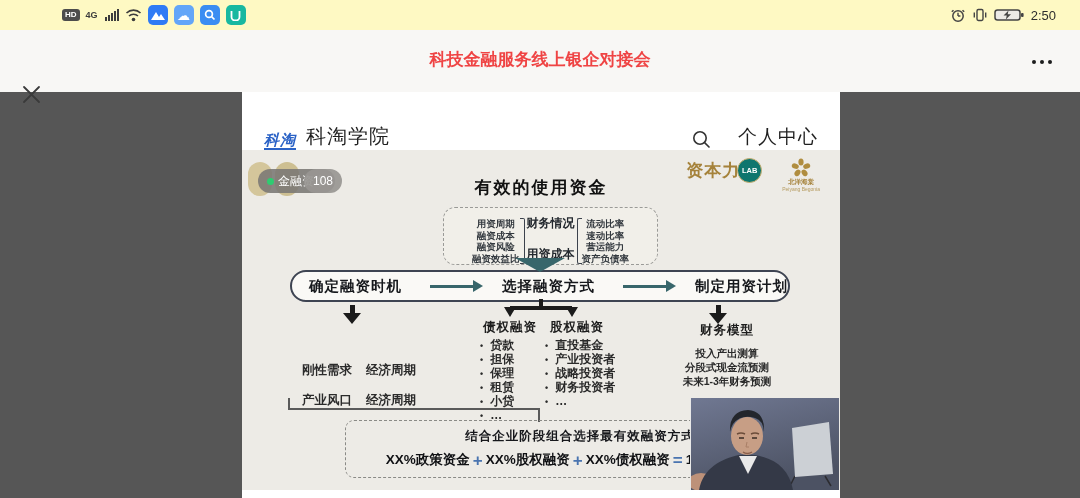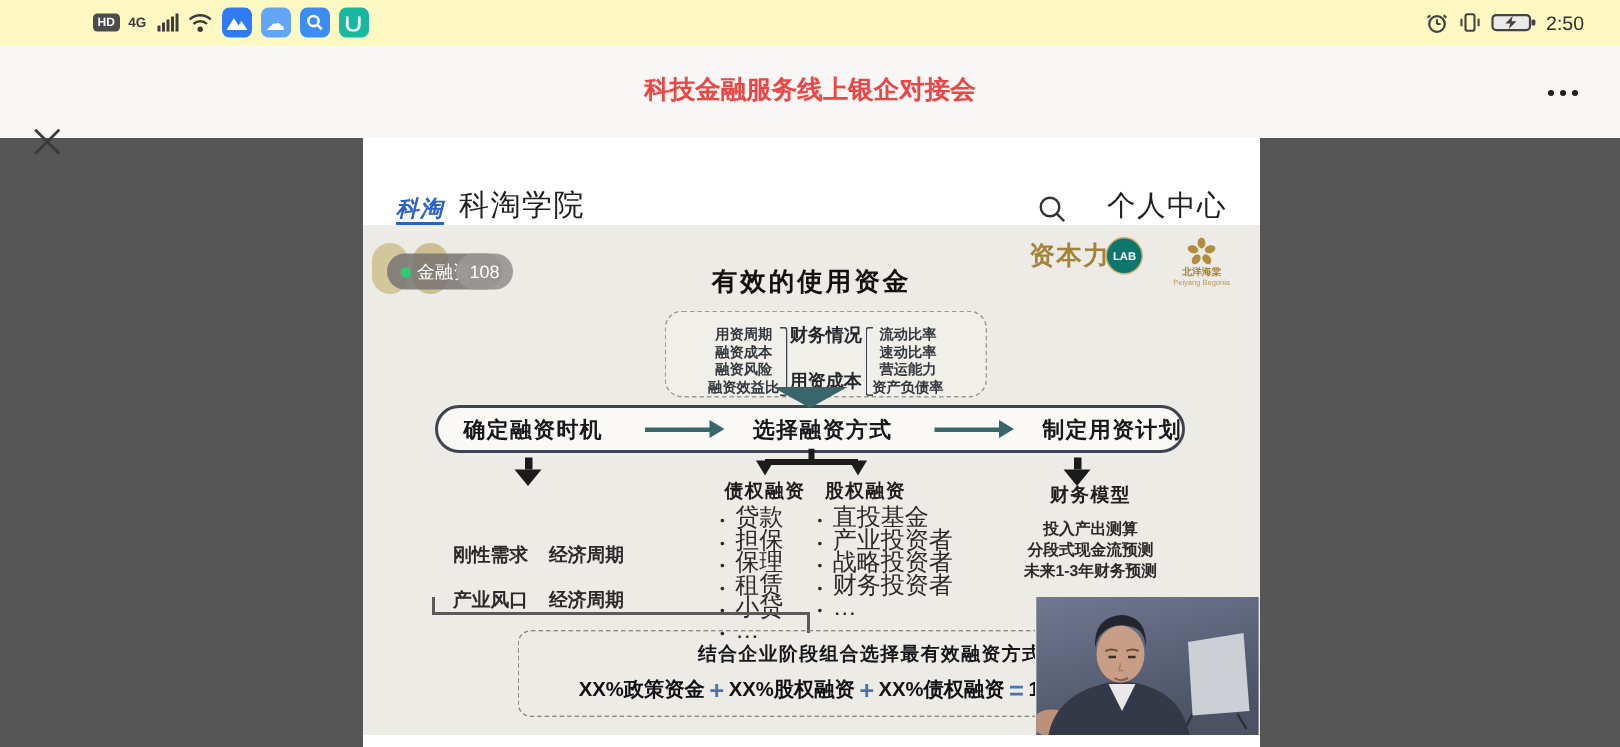--- a/index.html
+++ b/index.html
@@ -73,21 +73,21 @@
     justify-content:flex-end;gap:28px;box-sizing:border-box;}
   .p-step{font-size:14.5px;font-weight:900;color:#16181c;letter-spacing:1px;}
   
   .blk-arrow{display:flex;flex-direction:column;align-items:center;}
   .blk-arrow .stem{width:5px;height:8px;background:#1b1b1b;}
   .blk-arrow .head{width:0;height:0;border-left:9px solid transparent;
     border-right:9px solid transparent;border-top:11px solid #1b1b1b;}
   
   .pair{display:flex;gap:14px;font-size:12.5px;font-weight:bold;color:#2b2b2b;margin-top:36px;}
   .col-title{font-size:12.5px;font-weight:900;color:#1d1d1d;letter-spacing:1px;}
-  .blist{font-size:16px;font-weight:normal;color:#2a2a2a;line-height:13px;}
+  .blist{font-size:12px;font-weight:bold;color:#2a2a2a;line-height:13px;}
   .blist div:before{content:'•';margin-right:7px;font-size:9px;}
   .m-items{font-size:10.5px;font-weight:bold;color:#2a2a2a;line-height:14px;text-align:center;}
   
   .conn{background:#5a5a5a;}
   
   #conclusion{left:103px;top:270px;width:470px;height:58px;border:1.5px dashed #8a8a86;
     border-radius:9px;box-sizing:border-box;text-align:center;}
   .concl-h{margin-top:7px;font-size:12.5px;font-weight:900;color:#17181c;letter-spacing:1px;}
   .formula{margin-top:6px;display:flex;justify-content:center;align-items:center;gap:3px;
     font-size:13.5px;font-weight:900;color:#101114;}

